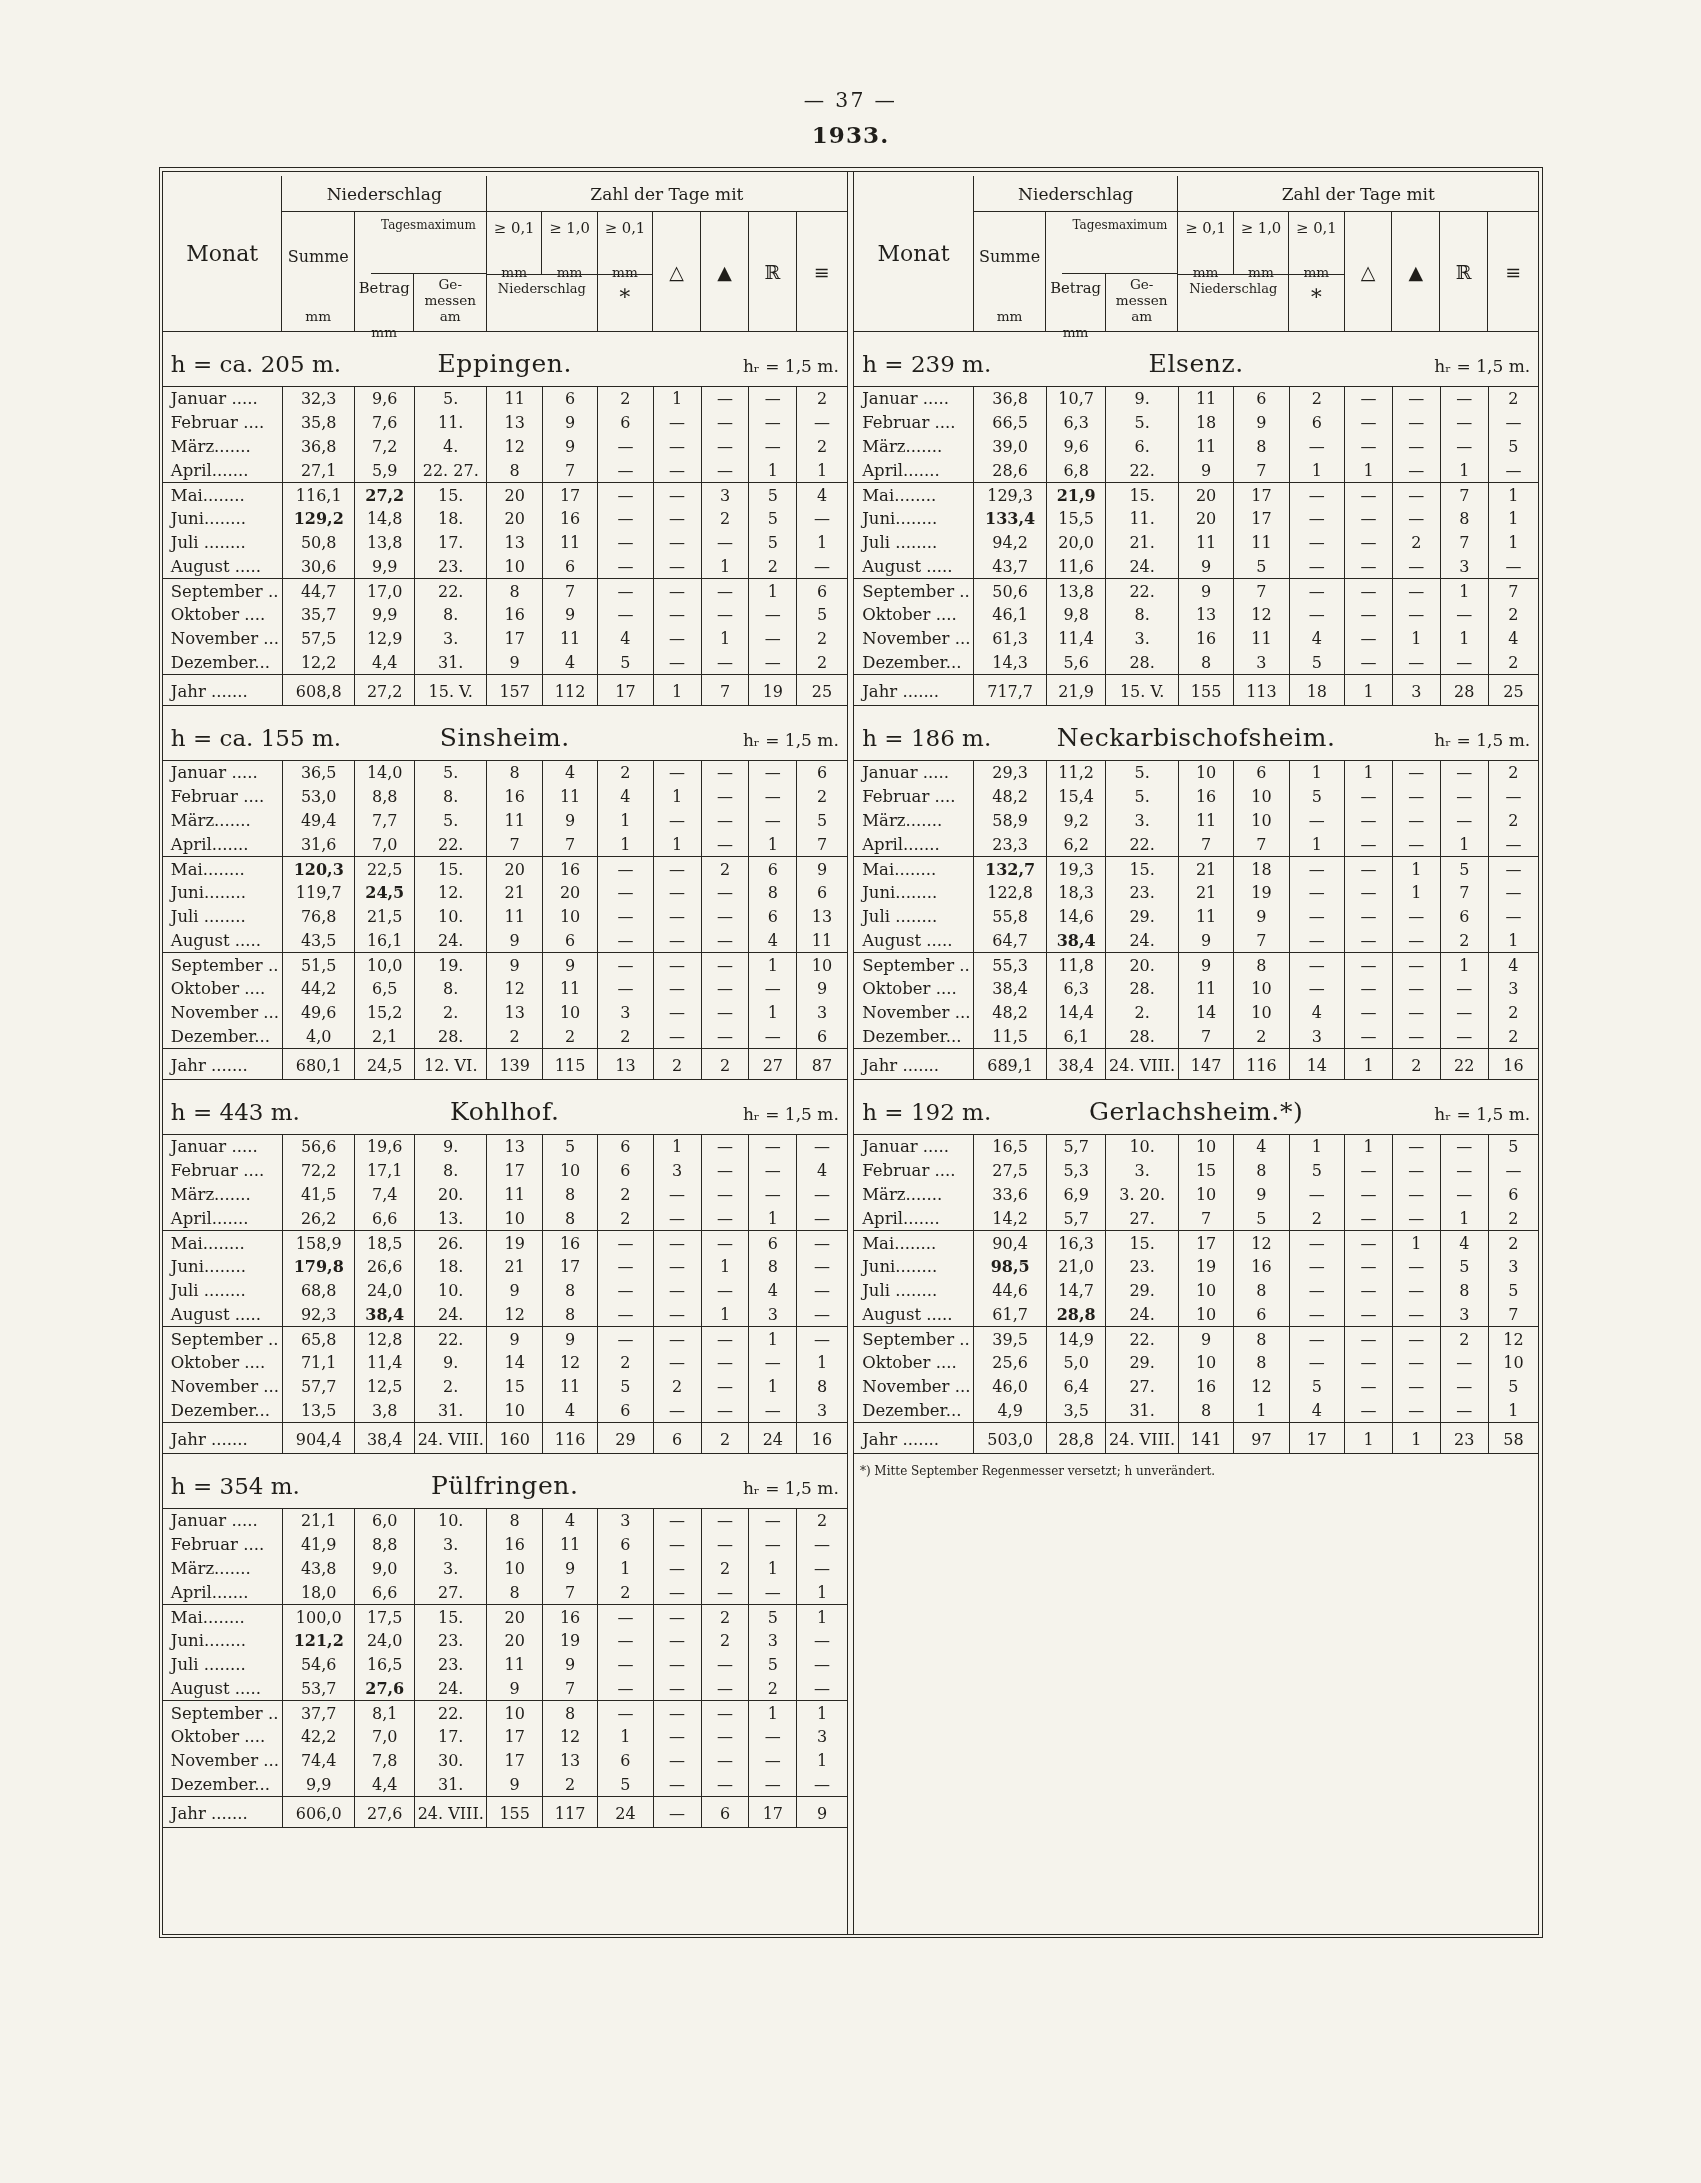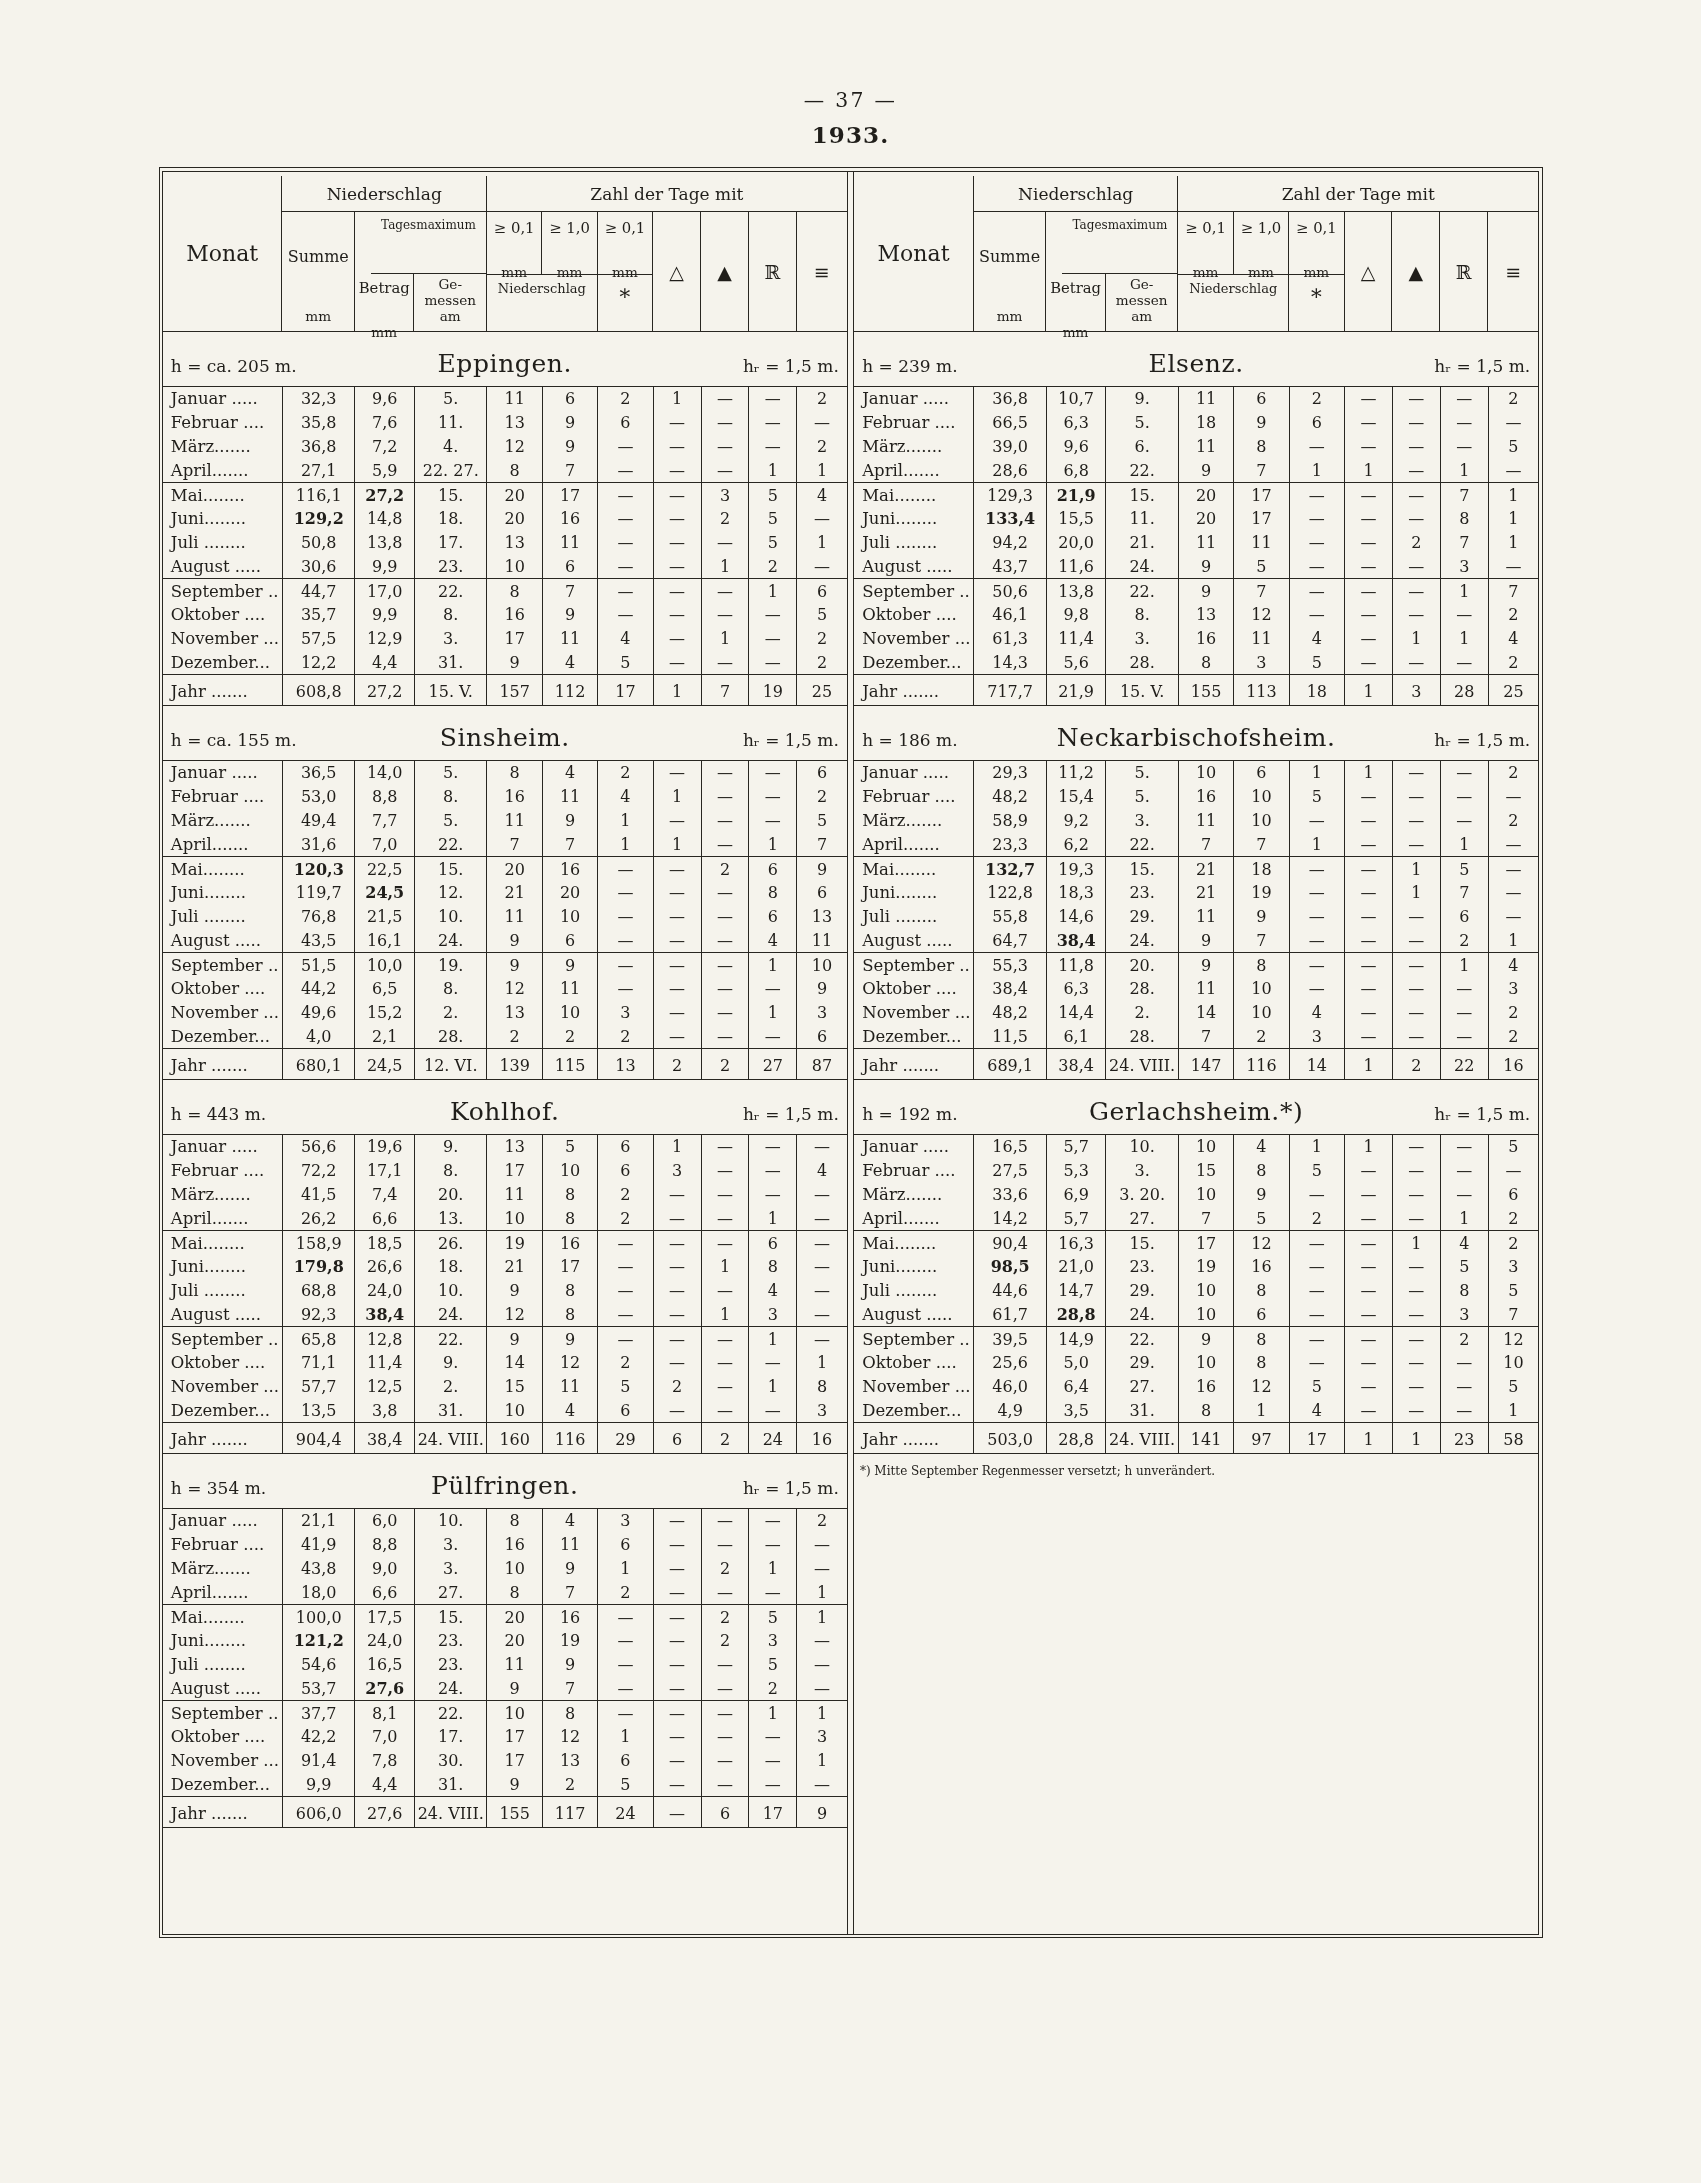--- a/index.html
+++ b/index.html
@@ -79,21 +79,21 @@
   .sy4 { grid-area: 2 / 11 / 4 / 12; }
   .sym { font-size: 19px; }
 
   
   .st-title {
     display: grid;
     grid-template-columns: 1fr auto 1fr;
     align-items: baseline;
     margin: 17px 0 8px;
   }
-  .st-h  { justify-self: start; padding-left: 8px; font-size: 17px; }
+  .st-h  { justify-self: start; padding-left: 8px; font-size: 23px; }
   .st-name { font-size: 25px; letter-spacing: 0.6px; }
   .st-hr { justify-self: end; padding-right: 8px; font-size: 17px; }
 
   .st-table {
     width: 100%;
     border-collapse: collapse;
     table-layout: fixed;
     border-top: 1.7px solid #282621;
     border-bottom: 1.7px solid #282621;
   }
@@ -905,21 +905,21 @@
                   <td>17</td>
                   <td>12</td>
                   <td>1</td>
                   <td>—</td>
                   <td>—</td>
                   <td>—</td>
                   <td>3</td>
                 </tr>
                 <tr>
                   <td class="c-monat">November ...</td>
-                  <td>91,4</td>
+                  <td>74,4</td>
                   <td>7,8</td>
                   <td>30.</td>
                   <td>17</td>
                   <td>13</td>
                   <td>6</td>
                   <td>—</td>
                   <td>—</td>
                   <td>—</td>
                   <td>1</td>
                 </tr>

